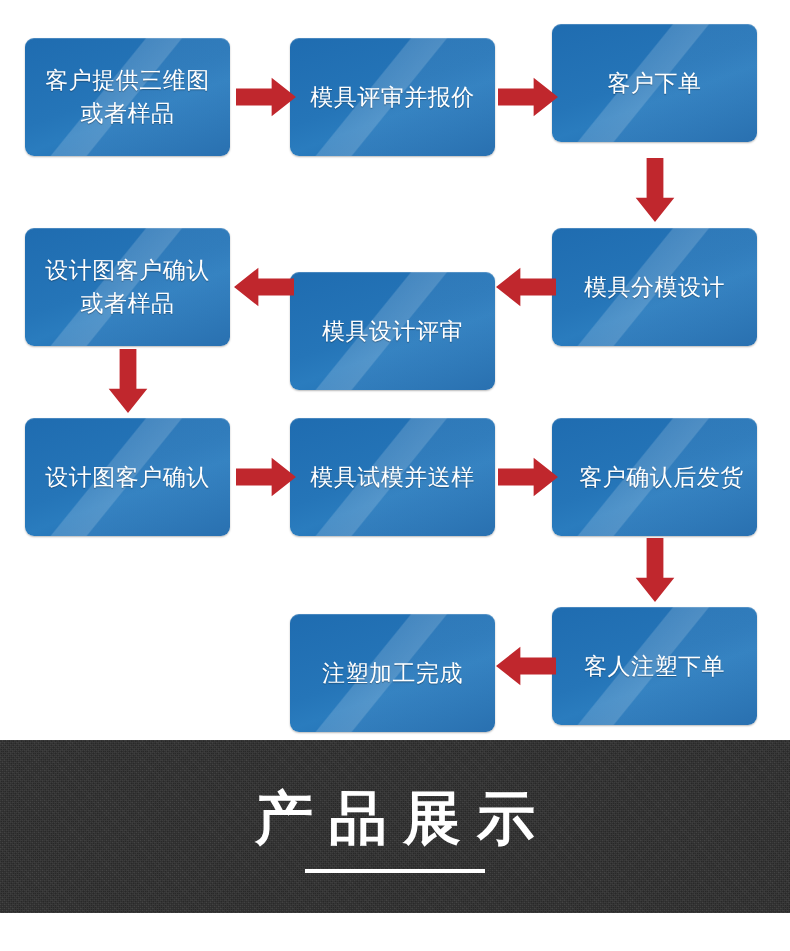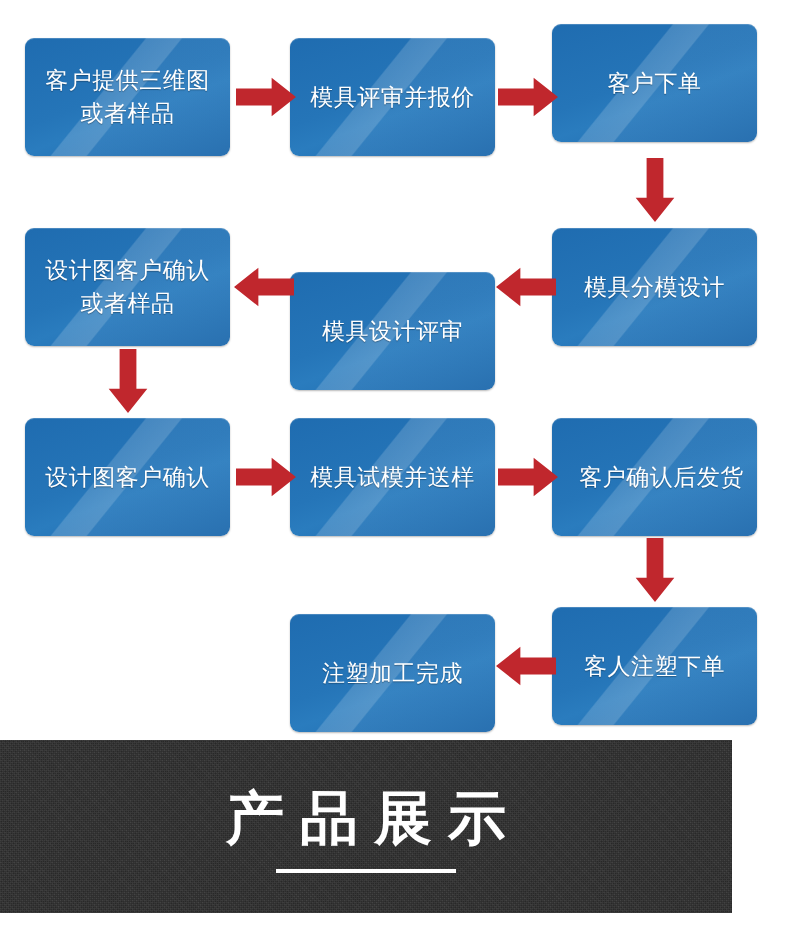--- a/index.html
+++ b/index.html
@@ -31,21 +31,21 @@
     letter-spacing:0.5px;text-shadow:0 1px 1px rgba(0,0,0,0.30);
     white-space:pre-line;font-weight:400;
   }
 
   
   .arrow{position:absolute;}
   .arrow svg{display:block;}
 
   
   #banner{
-    position:absolute;left:0;top:740px;width:732px;height:173px;
+    position:absolute;left:0;top:740px;width:790px;height:173px;
     background-color:#2e2e2e;
     background-image:
       repeating-linear-gradient(0deg, rgba(255,255,255,0.035) 0 1px, rgba(0,0,0,0.05) 1px 2px),
       repeating-linear-gradient(90deg, rgba(255,255,255,0.030) 0 1px, rgba(0,0,0,0.045) 1px 2px),
       repeating-linear-gradient(45deg, rgba(255,255,255,0.022) 0 1px, rgba(0,0,0,0.03) 1px 3px),
       repeating-linear-gradient(-45deg, rgba(255,255,255,0.018) 0 1px, rgba(0,0,0,0.028) 1px 3px);
     display:flex;flex-direction:column;align-items:center;justify-content:center;
   }
   #banner-title{
     color:#ffffff;font-size:58px;font-weight:bold;letter-spacing:16px;

